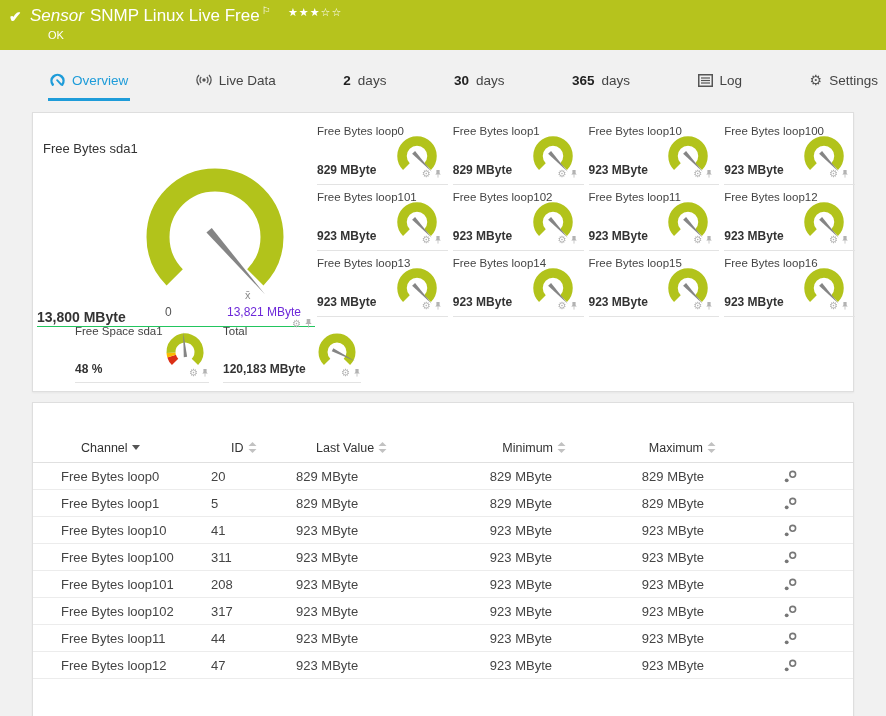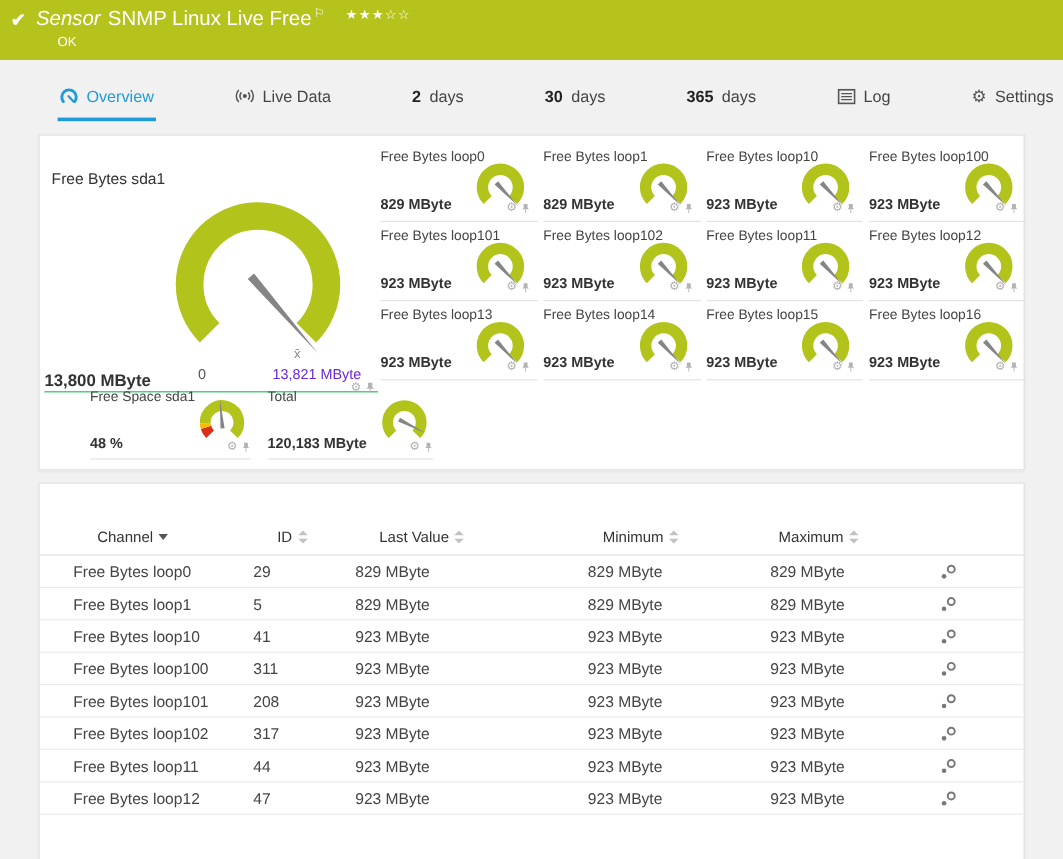--- a/index.html
+++ b/index.html
@@ -422,21 +422,21 @@
         </svg>
       </div>
       <div></div>
     </div>
 
     <div>
 
 
         <div class="trow">
           <div class="tcell">Free Bytes loop0</div>
-          <div class="tcell">29</div>
+          <div class="tcell">20</div>
           <div class="tcell">829 MByte</div>
           <div class="tcell right">829 MByte</div>
           <div class="tcell right max">829 MByte</div>
           <div class="tool-cell">
             <svg width="13" height="13" viewBox="0 0 13 13">
               <circle cx="8.7" cy="4.3" r="2.9" fill="none" stroke="#777" stroke-width="1.6"></circle>
               <circle cx="2.7" cy="10.3" r="1.9" fill="#777"></circle>
             </svg>
           </div>
         </div>

